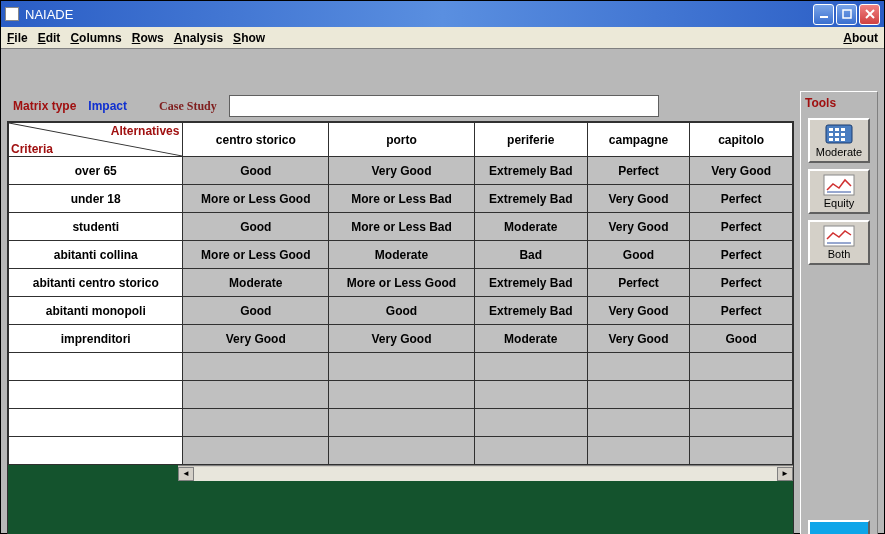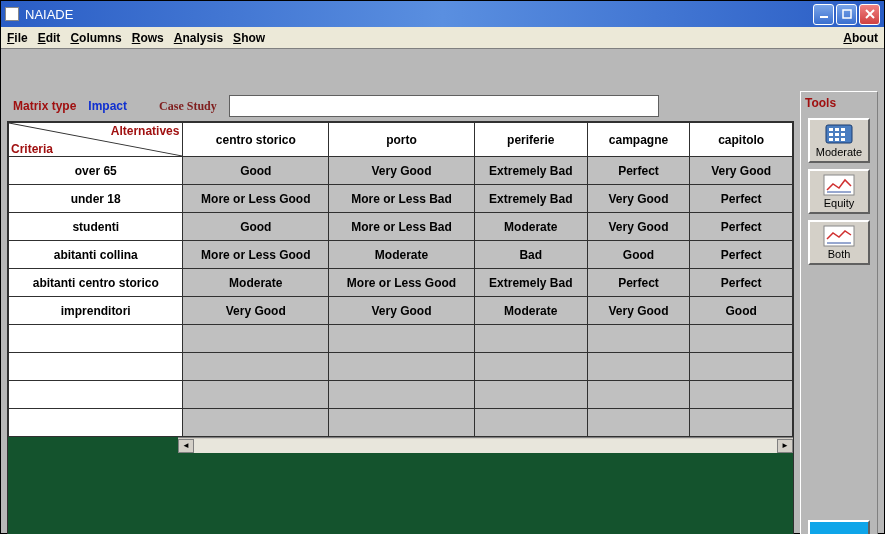--- a/index.html
+++ b/index.html
@@ -360,20 +360,28 @@
               </tr>
               <tr>
                 <td class="row-head">abitanti centro storico</td>
                 <td class="data">Moderate</td>
                 <td class="data">More or Less Good</td>
                 <td class="data">Extremely Bad</td>
                 <td class="data">Perfect</td>
                 <td class="data">Perfect</td>
               </tr>
               <tr>
+                <td class="row-head">abitanti monopoli</td>
+                <td class="data">Good</td>
+                <td class="data">Good</td>
+                <td class="data">Extremely Bad</td>
+                <td class="data">Very Good</td>
+                <td class="data">Perfect</td>
+              </tr>
+              <tr>
                 <td class="row-head">imprenditori</td>
                 <td class="data">Very Good</td>
                 <td class="data">Very Good</td>
                 <td class="data">Moderate</td>
                 <td class="data">Very Good</td>
                 <td class="data">Good</td>
               </tr>
               <tr>
                 <td class="row-head">&nbsp;</td>
                 <td class="data empty">&nbsp;</td>

